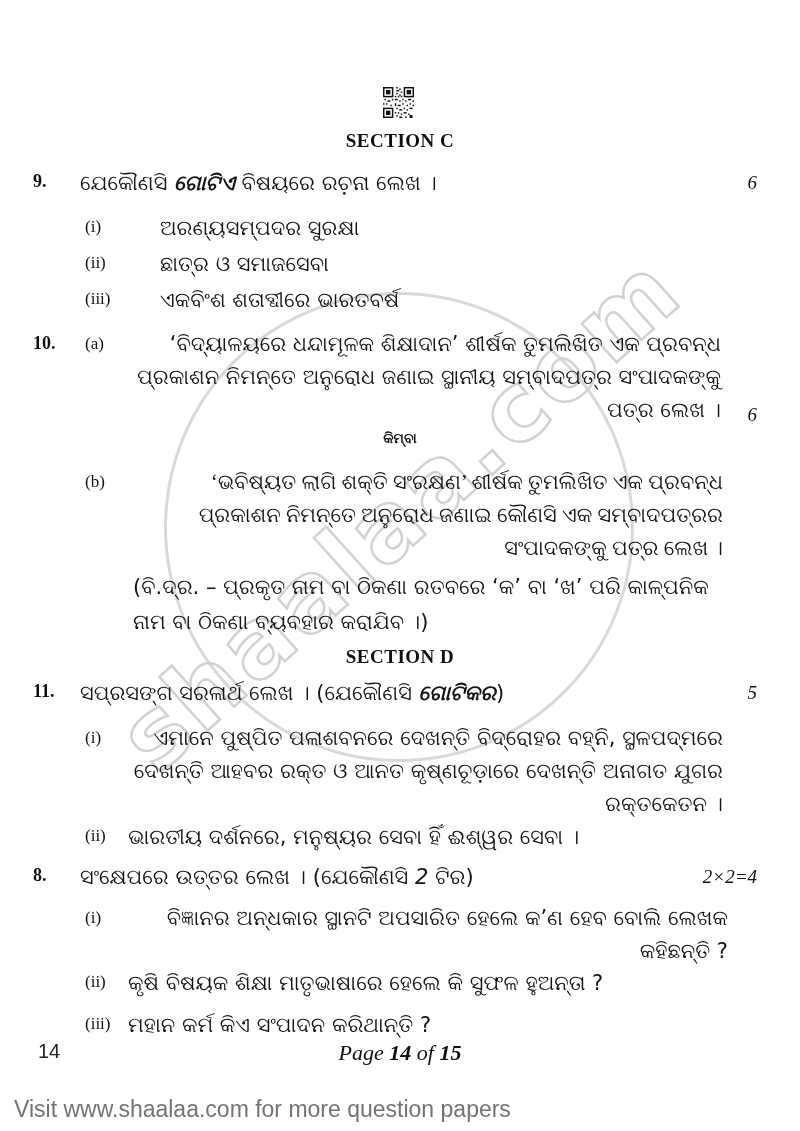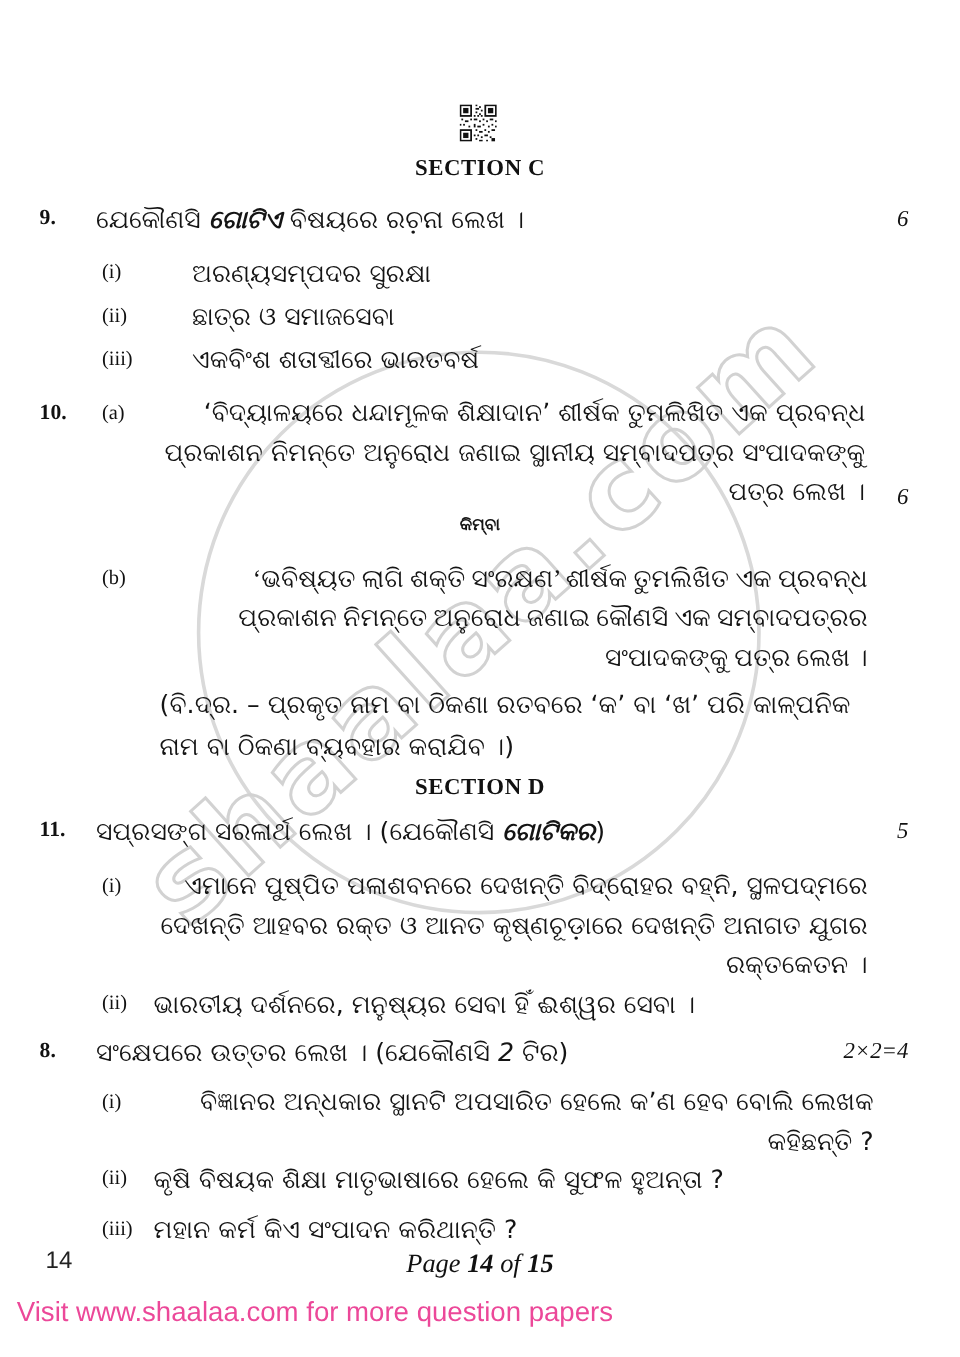--- a/index.html
+++ b/index.html
@@ -57,21 +57,21 @@
 
   
   .pg-num { font-size:20px; font-family:"Liberation Sans", sans-serif; color:#222; }
   .pg-center {
     width:800px; text-align:center;
     font-family:"Liberation Serif", serif; font-style:italic;
     font-size:22px; color:#111;
   }
   .pg-center b { font-style:italic; }
   .visit {
-    font-family:"Liberation Sans", sans-serif; font-size:23px; color:#ec4899;
+    font-family:"Liberation Sans", sans-serif; font-size:23px; color:#737373;margin-top:16px;
   }
 </style>
 </head>
 <body>
 
 <div class="page">
 
   <div class="wm-circle"></div>
   <div class="wm-text">shaalaa.com</div>
 

